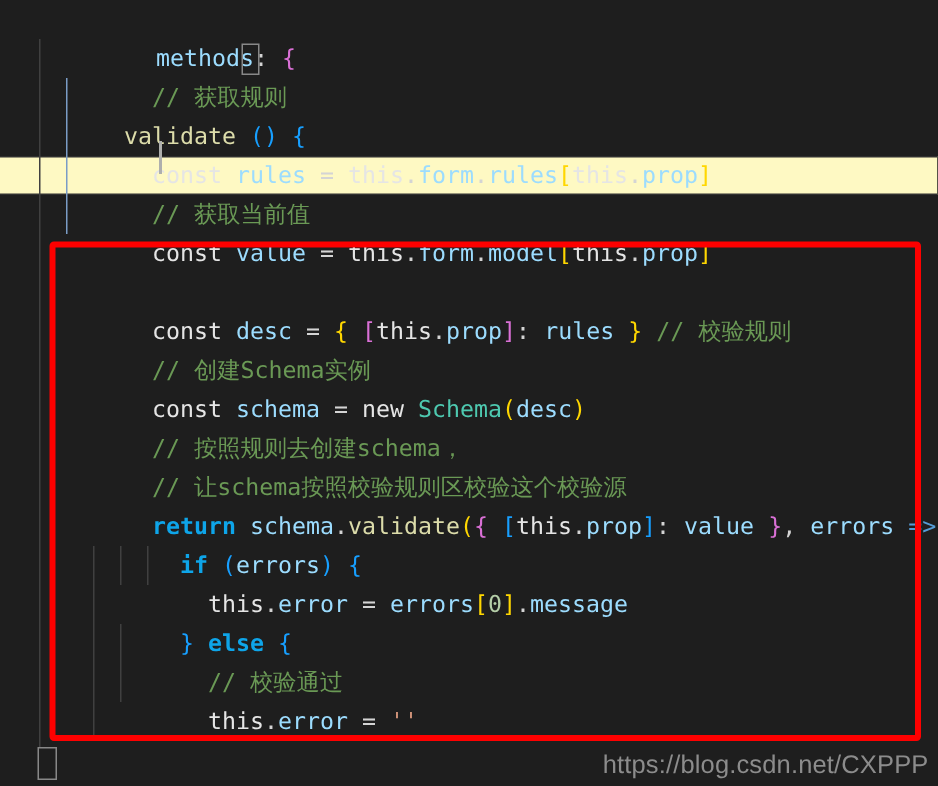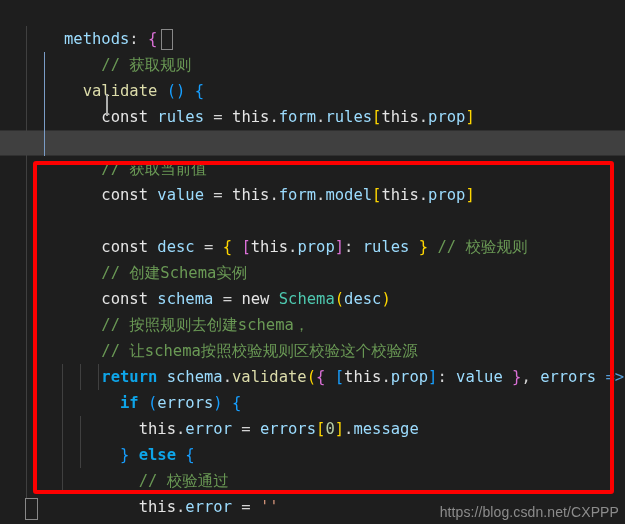--- a/index.html
+++ b/index.html
@@ -30,23 +30,22 @@
   .line {
     position: relative;
     height: 26px;
     line-height: 26px;
     white-space: pre;
     font-size: 15.5px;
     letter-spacing: 0px;
     color: #d4d4d4;
   }
   .line.current {
-    background: #404040;
+    background: #fef9c3;
     box-shadow: inset 0 1px 0 #303030, inset 0 -1px 0 #303030;
-    margin-top: 26px;
   }
   .ln-text {
     position: relative;
     z-index: 3;
     display: inline-block;
     padding-left: 8px;
   }
   
   .kw      { color: #0ea5e9; font-weight: bold; }   
   .kw2     { color: #e5e5e5; }   
@@ -98,41 +97,41 @@
     pointer-events: none;
     box-sizing: border-box;
   }
 
   
   .watermark {
     position: absolute;
     right: 6px;
     bottom: 4px;
     font-family: "Liberation Sans", sans-serif;
-    font-size: 14px;
+    font-size: 17px;
     color: #8c8c8c;
     z-index: 9;
     letter-spacing: 0.1px;
   }
 </style>
 </head>
 <body>
 
 <div id="editor">
 
   <div class="code-area">
 
     <div class="guide" style="left:26px; top:26px; height:472px;"></div>
     <div class="guide active" style="left:44px; top:52px; height:104px;"></div>
     <div class="guide" style="left:62px; top:364px; height:130px;"></div>
     <div class="guide" style="left:80px; top:364px; height:26px;"></div>
     <div class="guide" style="left:80px; top:416px; height:52px;"></div>
     <div class="guide" style="left:98px; top:364px; height:26px;"></div>
 
-    <div class="line" style="top:0px;">
+    <div class="line" style="top:0px;margin-left:40px;">
       <span class="ln-text"><span class="ident">methods</span><span class="op">: </span><span class="p2">{</span></span>
     </div>
 
     <div class="line">
       <span class="ln-text cmt">    // 获取规则</span>
     </div>
 
     <div class="line">
       <span class="ln-text">  <span class="fn">validate</span> <span class="p3">()</span> <span class="p3">{</span></span>
     </div>

